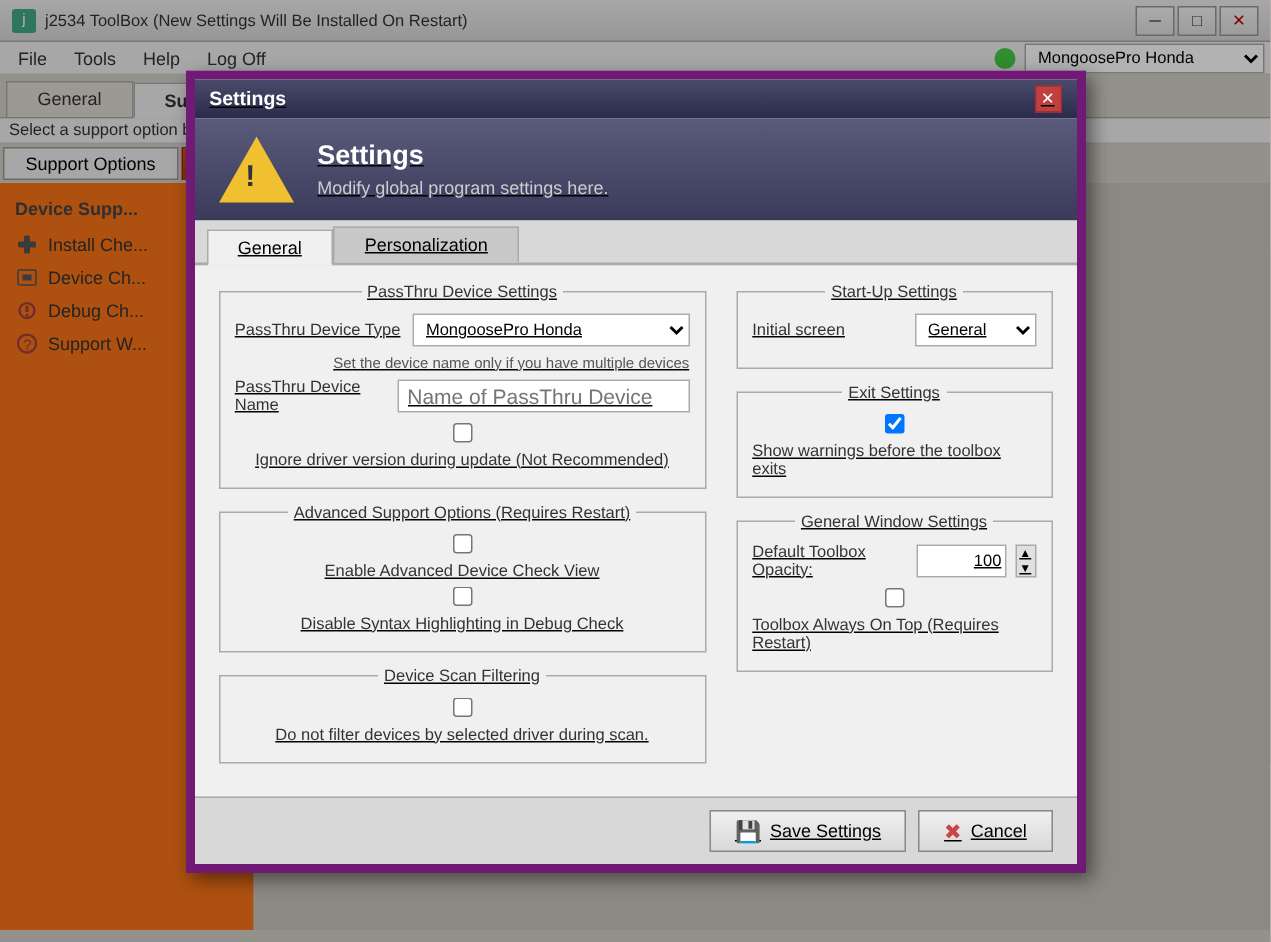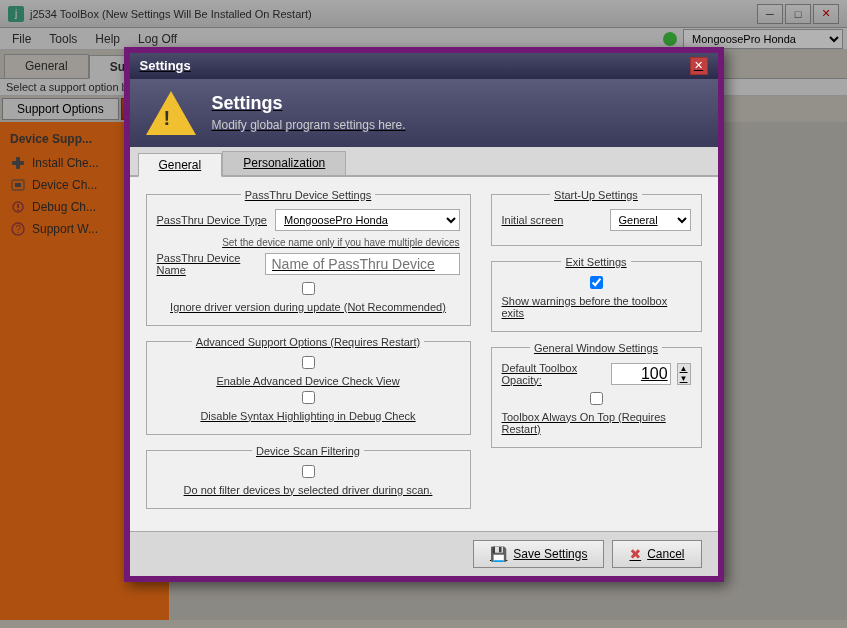--- a/index.html
+++ b/index.html
@@ -353,21 +353,21 @@
       color: #333;
       flex: 1;
     }
     .spinbox-input {
       width: 60px;
       height: 22px;
       border: 1px solid #aaa;
       background: white;
       text-align: right;
       padding-right: 2px;
-      font-size: 16px;
+      font-size: 11px;
     }
     .spin-arrows {
       display: flex;
       flex-direction: column;
       border: 1px solid #aaa;
       height: 22px;
     }
     .spin-arrow {
       flex: 1;
       background: #e0e0e0;

